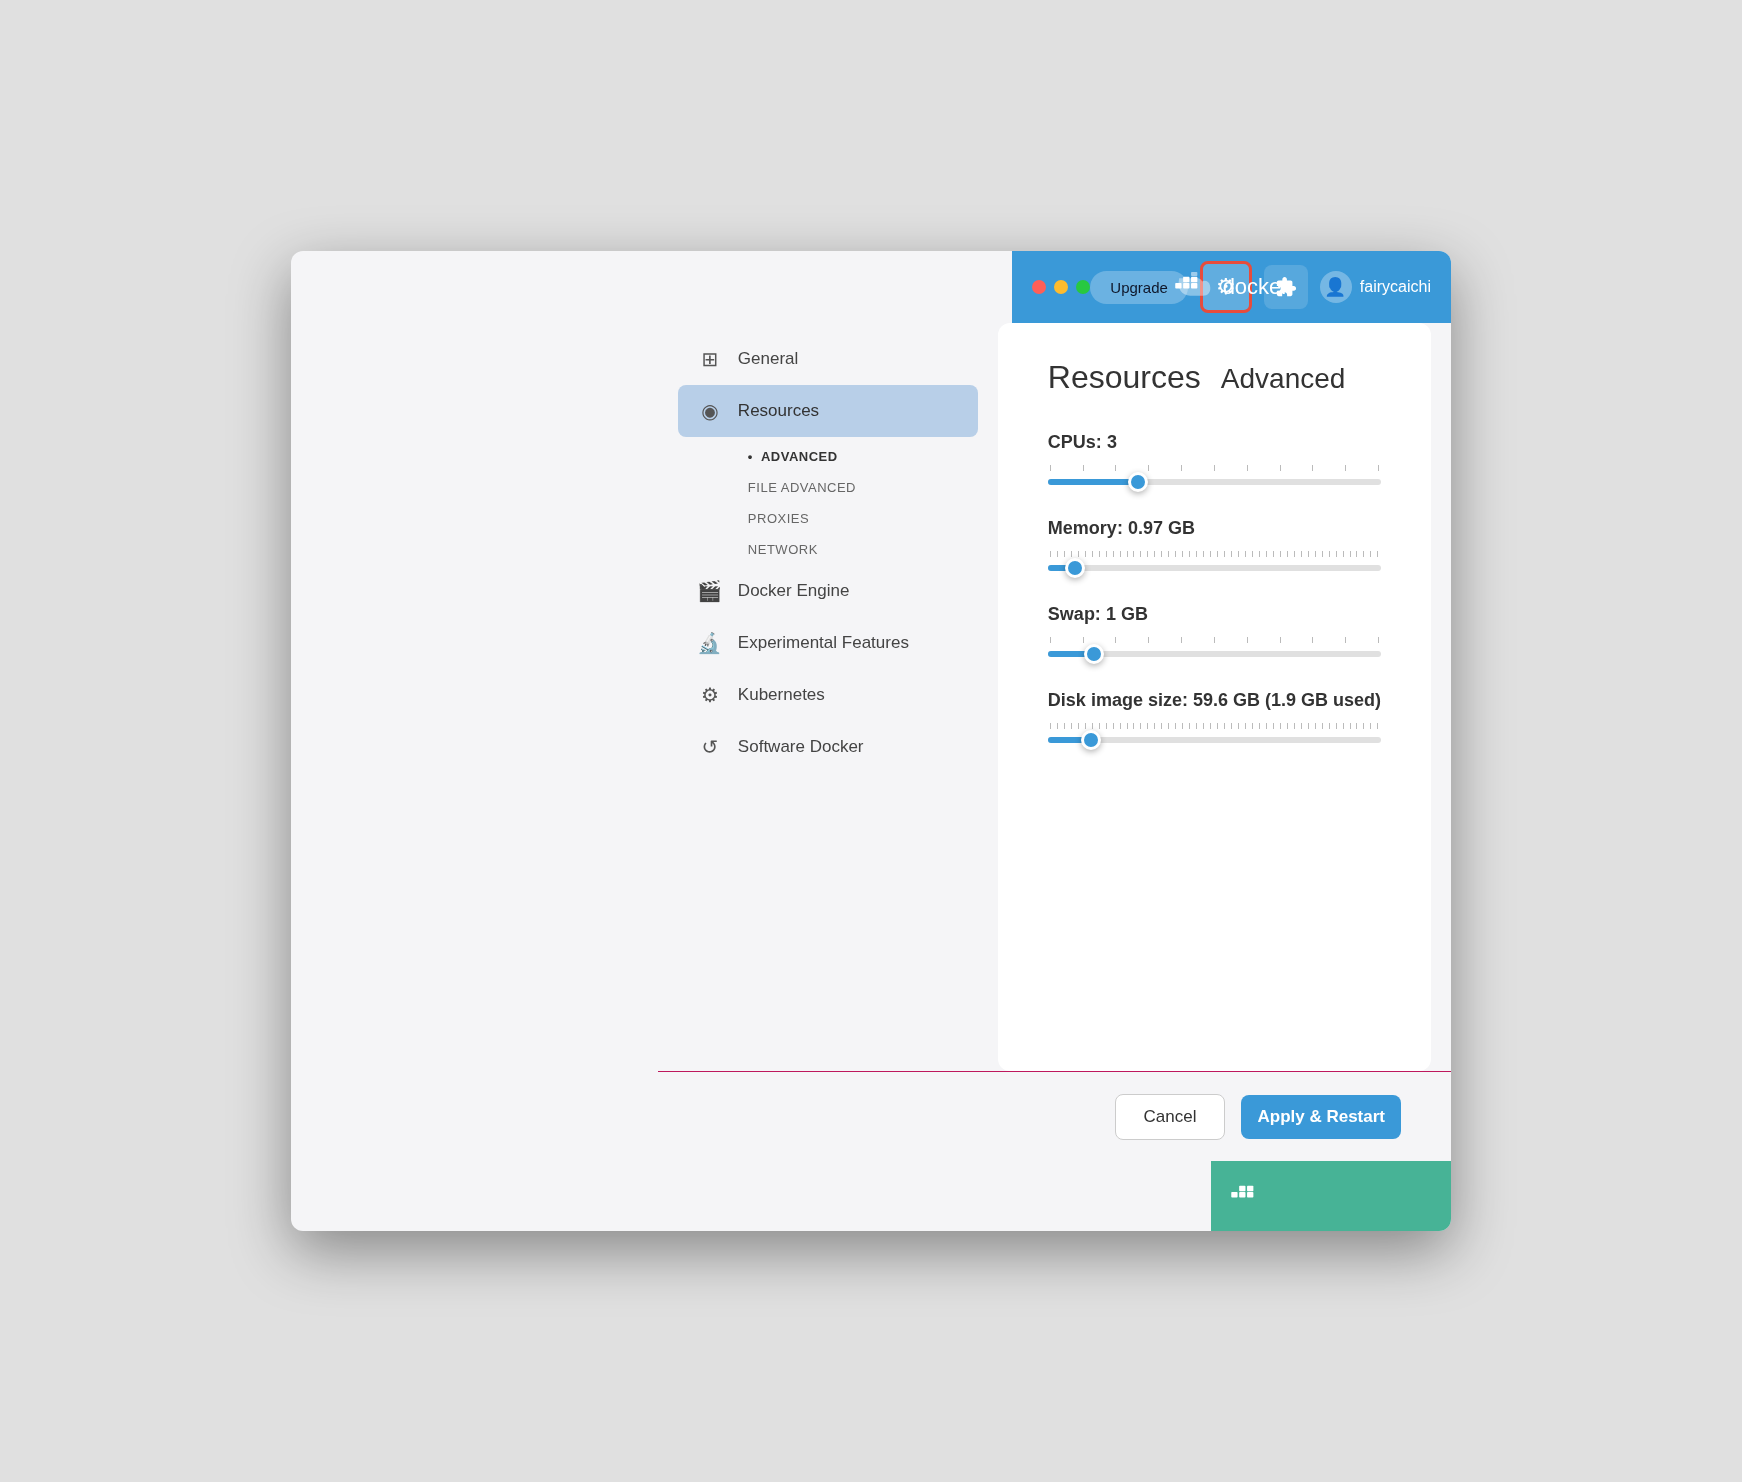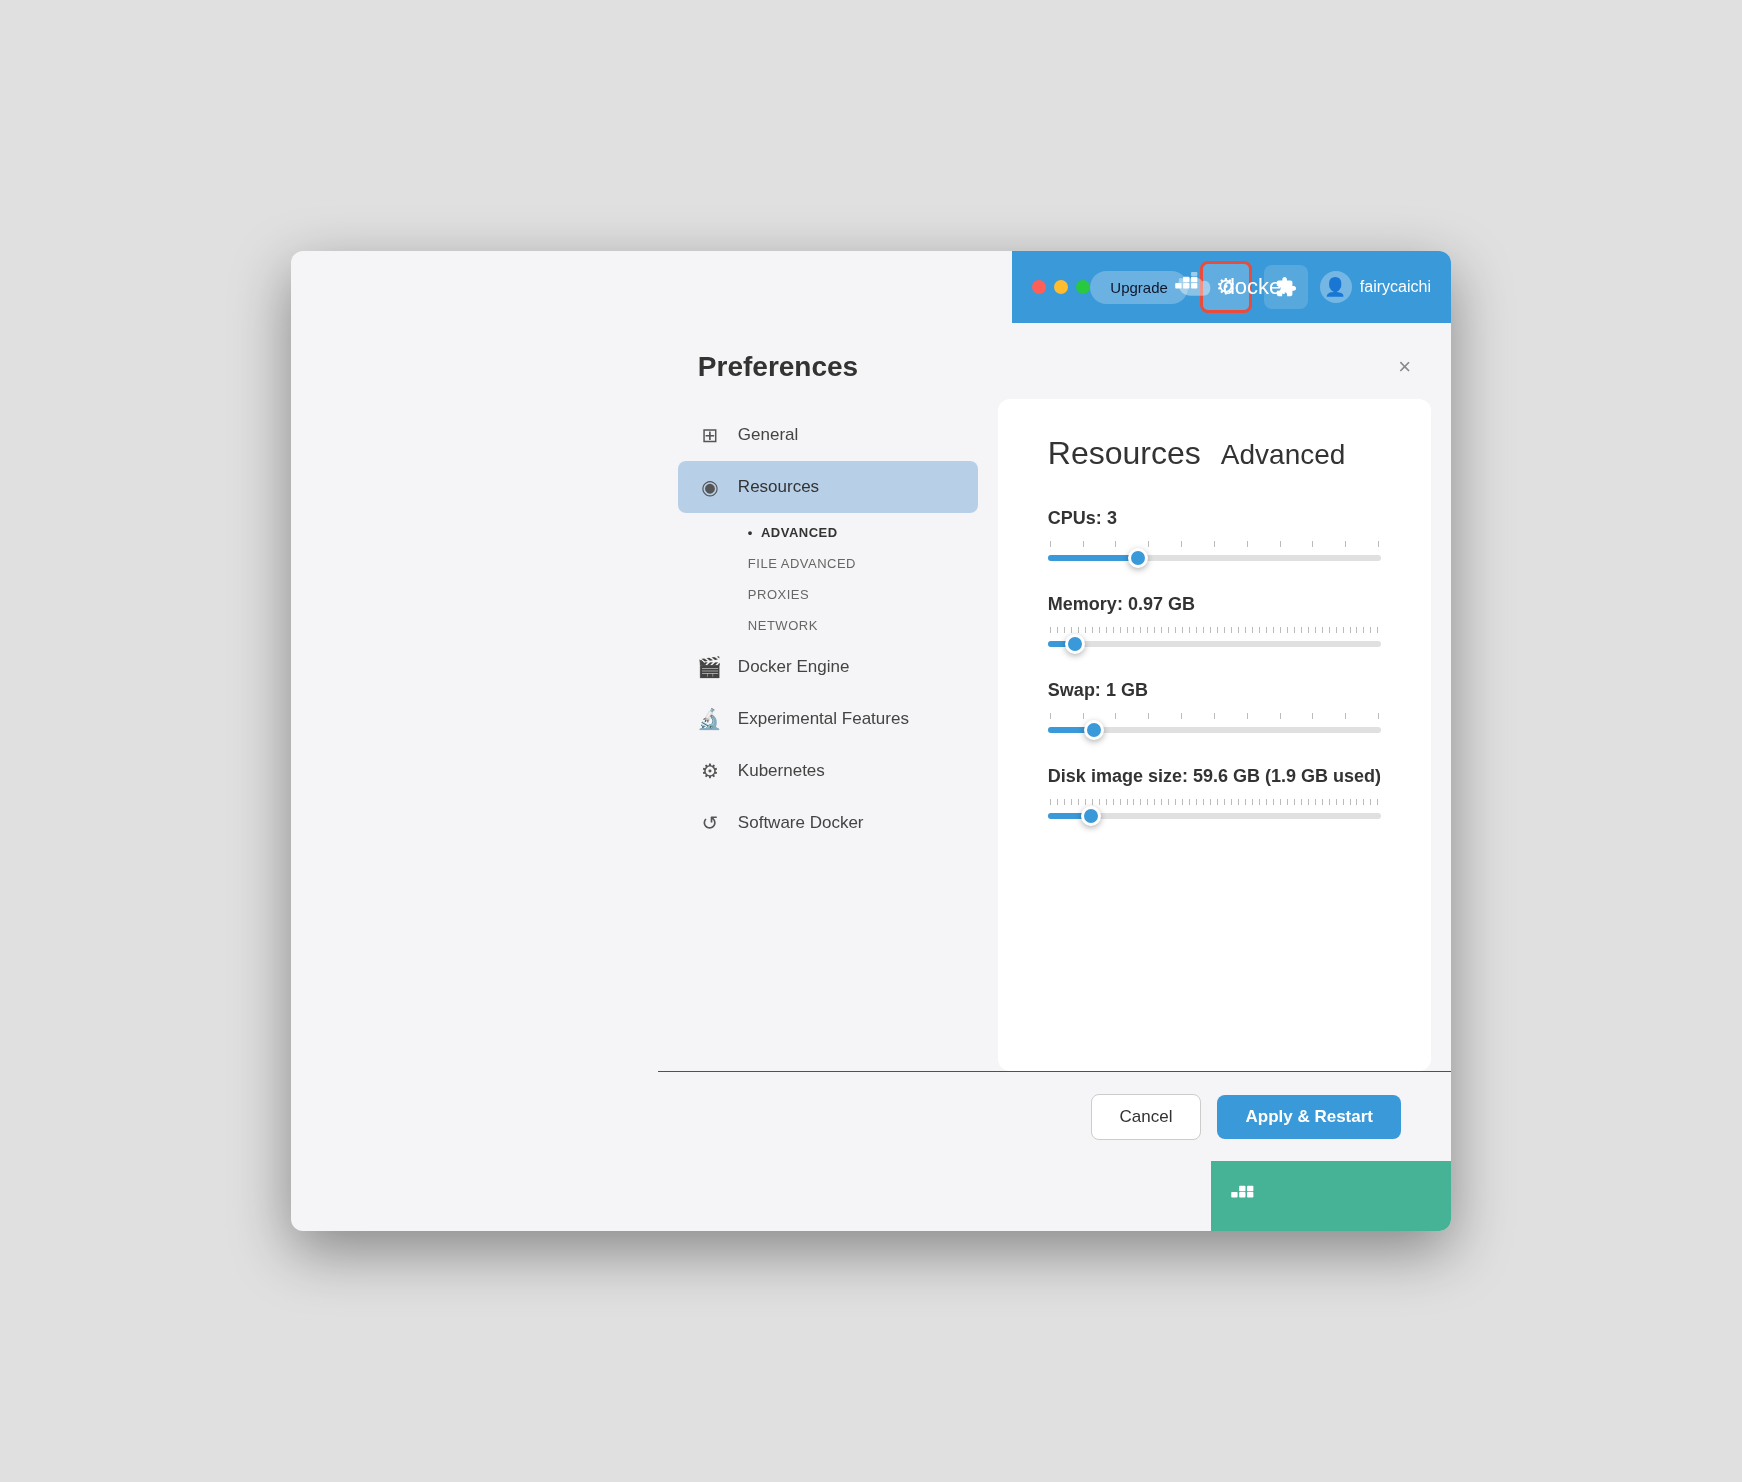--- a/index.html
+++ b/index.html
@@ -296,21 +296,21 @@
     .cancel-btn {
       padding: 12px 28px;
       font-size: 17px;
       border: 1.5px solid #ccc;
       border-radius: 8px;
       background: white;
       cursor: pointer;
       color: #333;
     }
     .apply-btn {
-      padding: 12px 28px;
+      padding: 12px 16px;
       font-size: 17px;
       border: none;
       border-radius: 8px;
       background: #3a99d8;
       color: white;
       cursor: pointer;
       font-weight: 600;
     }
     .bottom-area {
       display: flex;
@@ -360,24 +360,20 @@
       </div>
       <div class="user-btn">
         <div class="user-avatar">👤</div>
         <span>fairycaichi</span>
       </div>
     </div>
   </div>
 
   <div class="main-content">
 
-    <div class="pref-header">
-      <h1 class="pref-title">Preferences</h1>
-      <button class="close-btn">×</button>
-    </div>
 
     <div class="body-layout">
 
       <div class="sidebar">
 
         <div class="sidebar-item">
           <span class="sidebar-icon">⊞</span>
           <span>General</span>
         </div>
 

